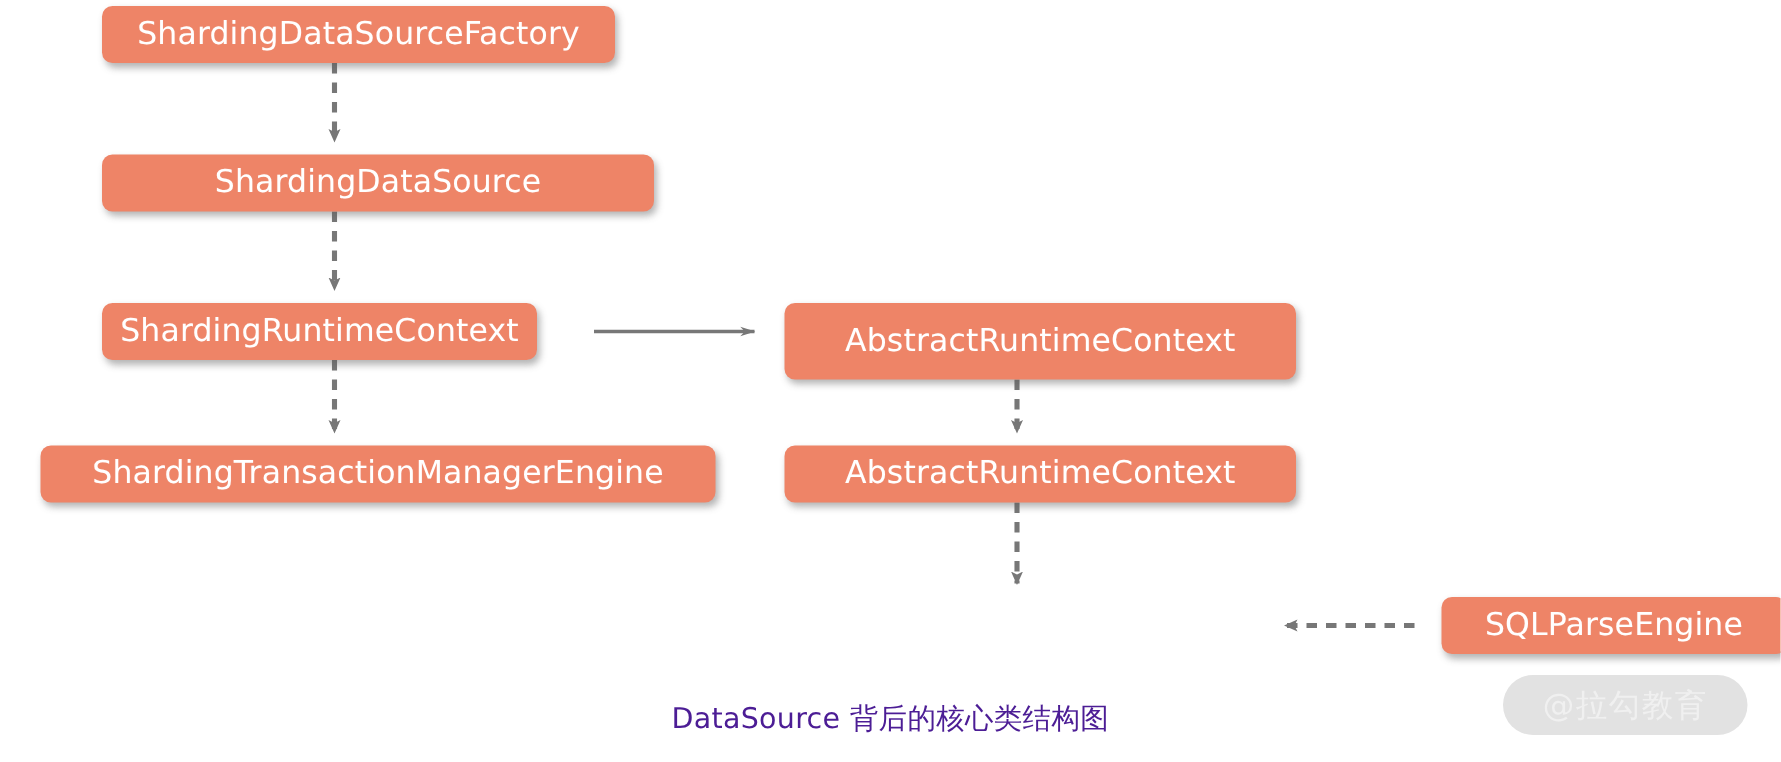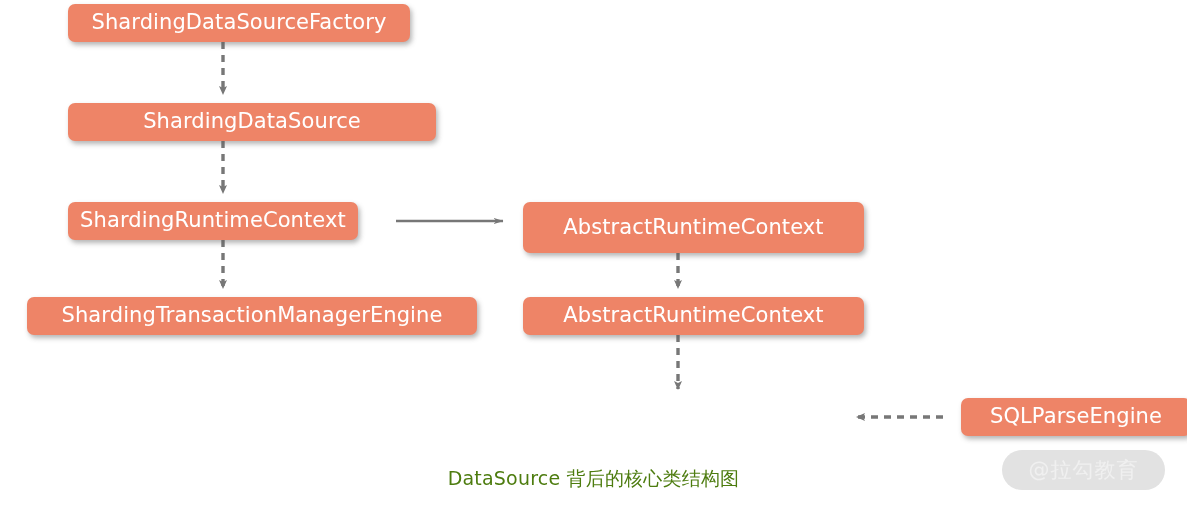--- a/index.html
+++ b/index.html
@@ -72,21 +72,21 @@
 
   
   #diagram-caption {
     position: absolute;
     z-index: 2;
     left: 0;
     top: 466px;
     width: 1187px;
     text-align: center;
     font-size: 19px;
-    color: #4d7c0f;
+    color: #4c1d95;
     letter-spacing: 0.2px;
   }
 
   
   #watermark {
     position: absolute;
     z-index: 3;
     left: 1002px;
     top: 450px;
     width: 163px;

